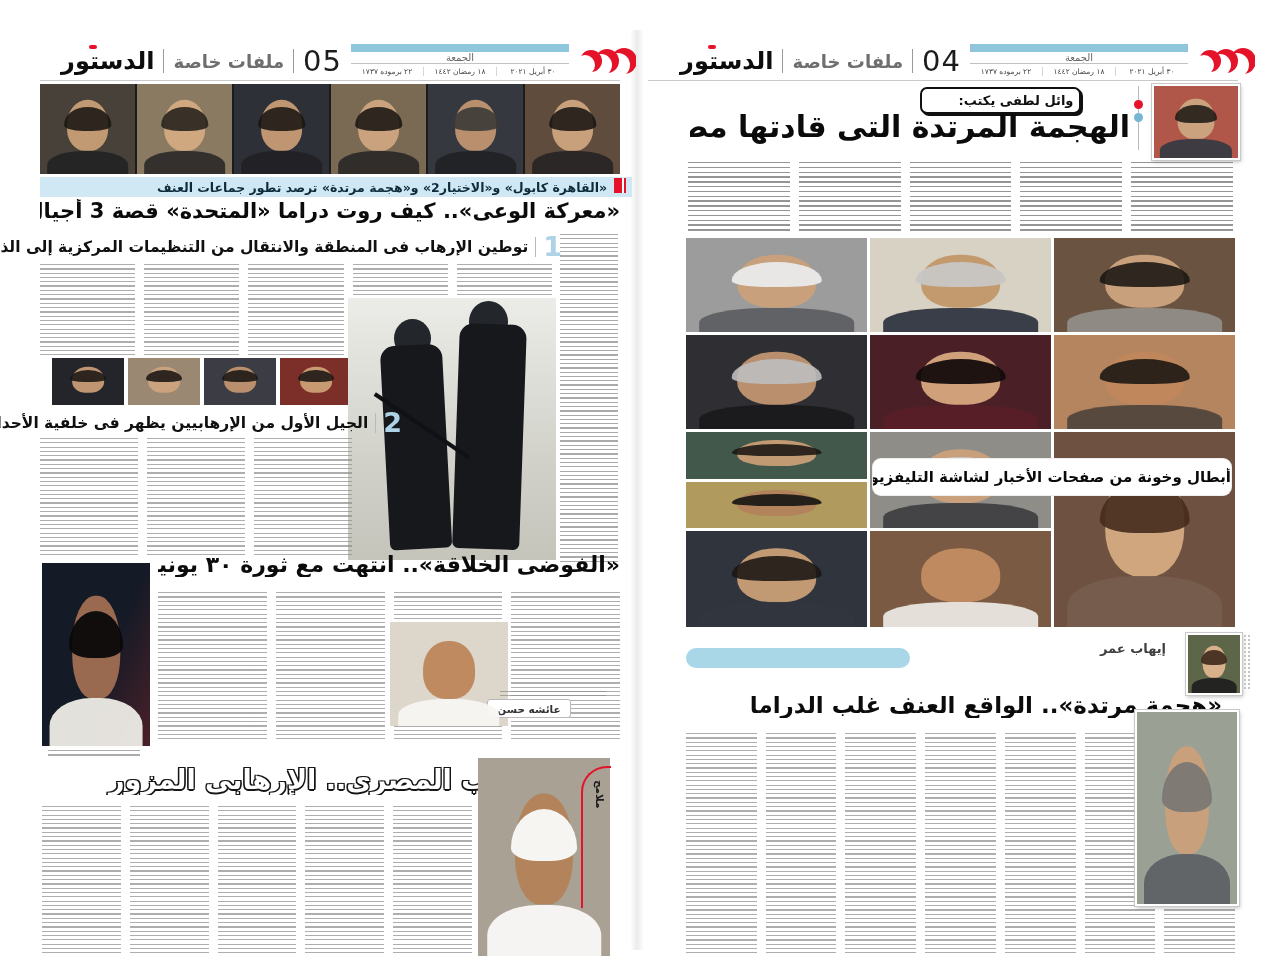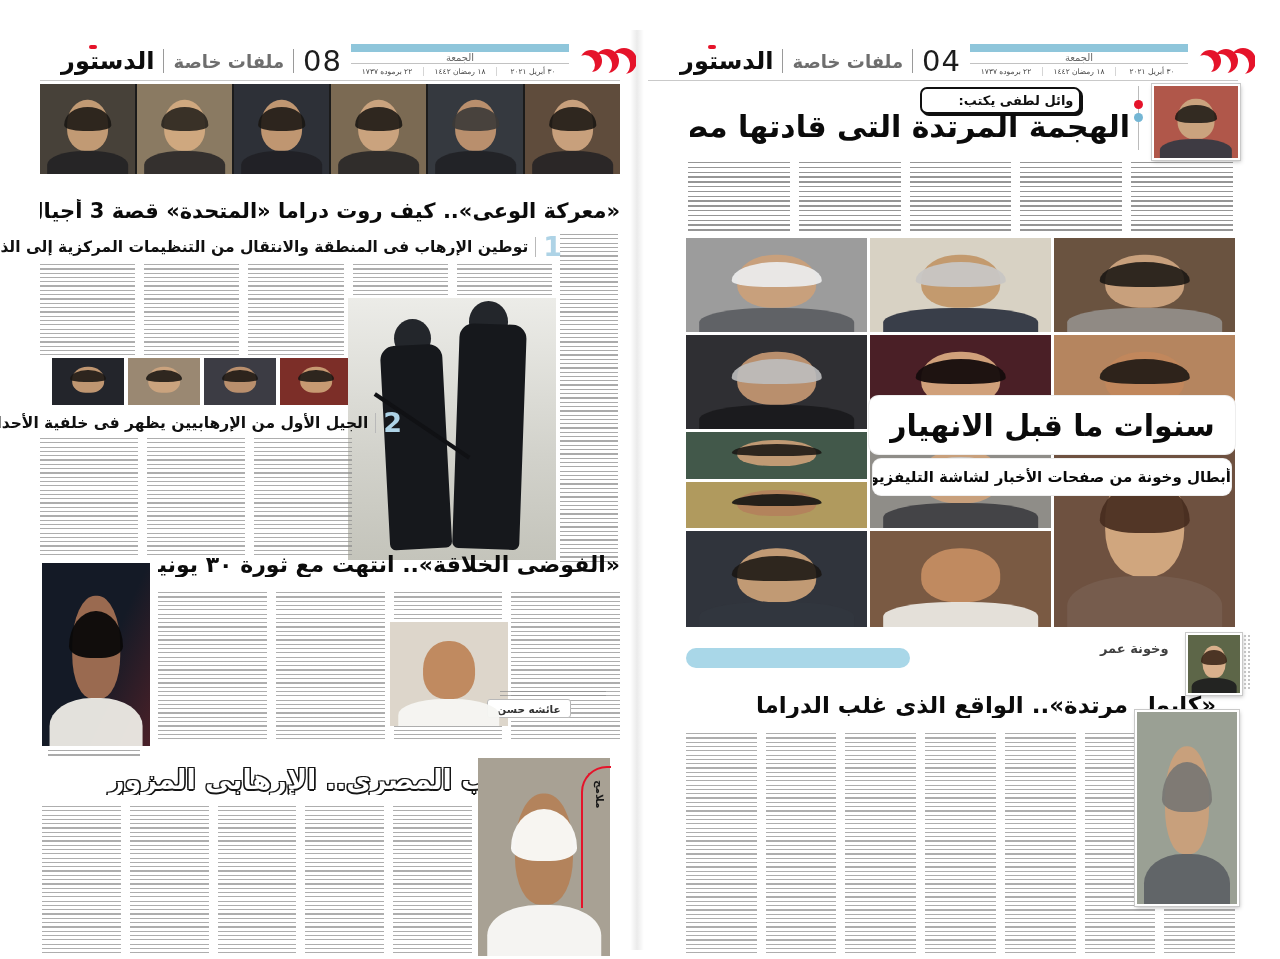--- a/index.html
+++ b/index.html
@@ -143,21 +143,21 @@
     </svg>
     <div class="datebox">
       <div class="teal"></div>
       <div class="weekday">الجمعة</div>
       <div class="dates">
         <span>٣٠ أبريل ٢٠٢١</span>
         <span>١٨ رمضان ١٤٤٢</span>
         <span>٢٢ برموده ١٧٣٧</span>
       </div>
     </div>
-    <div class="pgnum">08</div>
+    <div class="pgnum">05</div>
     <div class="vsep"></div>
     <div class="seclabel">ملفات خاصة</div>
     <div class="vsep"></div>
     <div class="logo"><span>الدستور</span><span class="reddot"></span></div>
   </div>
   <div class="hrule" style="left:40px;top:80px;width:580px;"></div>
 
   <div class="filmstrip" style="left:40px;top:84px;width:580px;height:90px;">
     <div class="fc" style="--bg:#5f4c3c;--skin:#c8a07c;">
         <div class="sh"></div>
@@ -172,20 +172,24 @@
         <div class="sh"></div>
       </div>
     <div class="fc" style="--bg:#8a7a62;--skin:#cfa87f;--hair:rgba(40,36,30,.9);">
         <div class="sh"></div>
       </div>
     <div class="fc" style="--bg:#474139;--skin:#c19a74;">
         <div class="sh"></div>
       </div>
   </div>
 
+  <div class="kicker" style="left:40px;top:177px;width:580px;height:20px;">
+    <span class="redglyph"></span>
+    <span class="ktxt">«القاهرة كابول» و«الاختيار2» و«هجمة مرتدة» ترصد تطور جماعات العنف</span>
+  </div>
   <div class="hl nowrap" style="left:40px;top:199px;width:580px;font-size:21px;">«معركة الوعى».. كيف روت دراما «المتحدة» قصة 3 أجيال من الإرهابيين؟</div>
 
   <div class="subhead" style="right:718px;top:233px;">
     <span class="num">1</span>
     <span class="nsep"></span>
     <span class="stxt">توطين الإرهاب فى المنطقة والانتقال من التنظيمات المركزية إلى الذئاب المنفردة</span>
   </div>
   <div class="gline" style="left:560px;top:234px;width:58px;height:328px;"></div>
 
   <div class="cols" style="left:40px;top:264px;width:512px;height:92px;">
@@ -311,36 +315,33 @@
       <div class="fc" style="--bg:#b09a5e;--skin:#b3835c;--hair:rgba(30,26,22,.95);"></div>
     </div>
 
     <div class="fc" style="--bg:#7a5a43;--skin:#c08a60;--hair:rgba(0,0,0,0);">
         <div class="sh" style="--suit:rgba(240,238,234,.9);"></div>
       </div>
     <div class="fc" style="--bg:#30343c;--skin:#c19a74;">
         <div class="sh" style="--suit:rgba(50,54,62,.9);"></div>
       </div>
 
-    <div class="overlaybox" style="right:0;top:158px;width:366px;height:58px;">
-      <div class="nowrap" style="font-size:30px;font-weight:900;color:#0a0a0a;">سنوات ما قبل الانهيار</div>
-    </div>
     <div class="overlaybox" style="right:4px;top:221px;width:358px;height:36px;border-radius:8px;">
       <div class="nowrap" style="font-size:15px;font-weight:800;color:#0a0a0a;">أبطال وخونة من صفحات الأخبار لشاشة التليفزيون</div>
     </div>
   </div>
 
   <div class="tealbar" style="left:686px;top:648px;width:224px;height:20px;"></div>
-  <div class="bylinename" style="left:1100px;top:641px;width:82px;text-align:left;">وخونة عمر</div>
+  <div class="bylinename" style="left:1100px;top:641px;width:82px;text-align:left;">إيهاب عمر</div>
   <div class="photoframe fc" style="left:1186px;top:633px;width:52px;height:58px;--bg:#5d6648;--skin:#d9b08c;--hair:rgba(60,40,25,.9);">
     <div class="sh" style="--suit:rgba(30,30,32,.92);"></div>
   </div>
   <div class="dotstrip" style="left:1243px;top:634px;width:8px;height:56px;"></div>
 
-  <div class="hl nowrap" style="left:740px;top:692px;width:492px;font-size:23px;">«كابول مرتدة».. الواقع الذى غلب الدراما</div>
+  <div class="hl nowrap" style="left:740px;top:692px;width:492px;font-size:23px;">«هجمة مرتدة».. الواقع العنف غلب الدراما</div>
 
   <div class="cols" style="left:686px;top:733px;width:549px;height:220px;">
     <div class="col"></div>
     <div class="col"></div>
     <div class="col"></div>
     <div class="col"></div>
     <div class="col"></div>
     <div class="col"></div>
     <div class="col"></div>
   </div>

